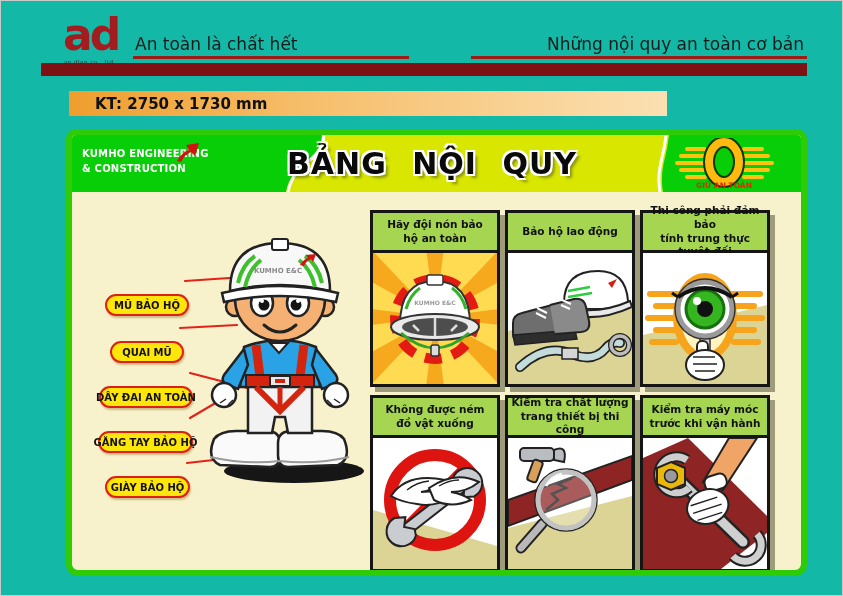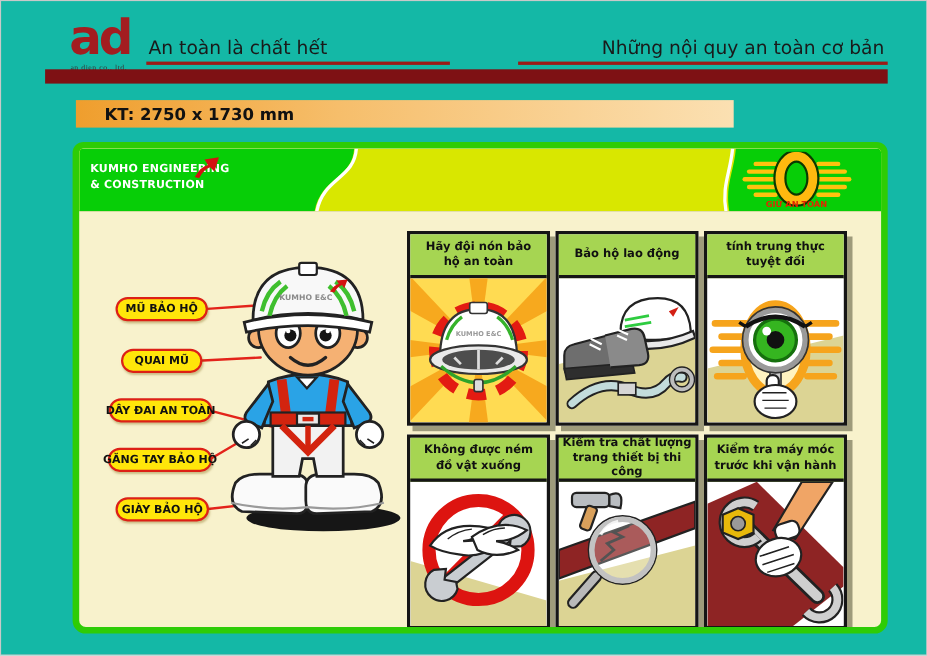--- a/index.html
+++ b/index.html
@@ -30,21 +30,21 @@
   .band-arrow{position:absolute;left:103px;top:6px;}
   .board-title{position:absolute;left:190px;top:0;width:340px;height:57px;line-height:57px;text-align:center;
     font-size:30px;font-weight:bold;color:#0a0a0a;letter-spacing:1px;word-spacing:14px;
     text-shadow:-2px -2px 0 #fff,2px -2px 0 #fff,-2px 2px 0 #fff,2px 2px 0 #fff,4px 4px 3px rgba(40,40,40,.45);}
   .o-logo{position:absolute;left:595px;top:3px;}
 
   
   .connectors{position:absolute;left:0;top:0;width:741px;height:447px;}
   .pill{position:absolute;height:22px;background:#FFE60A;border:2px solid #DD2016;border-radius:12px;
     display:flex;align-items:center;justify-content:center;font-size:10px;font-weight:bold;color:#111;
-    white-space:nowrap;padding:0 6px;box-shadow:1px 2px 2px rgba(120,90,0,.35);}
+    white-space:nowrap;padding:0 6px;box-shadow:1px 2px 2px rgba(120,90,0,.35);margin-top:24px;}
 
   .character{position:absolute;left:120px;top:100px;}
 
   
   .panel{position:absolute;width:130px;height:177px;background:#fff;border:3px solid #151515;
     box-shadow:5px 5px 0 rgba(84,84,56,.55);}
   .ptitle{height:40px;background:#A6D552;border-bottom:3px solid #151515;display:flex;flex-direction:column;
     align-items:center;justify-content:center;font-size:10.5px;font-weight:bold;color:#111;line-height:1.3;text-align:center;}
   .pimg{height:131px;overflow:hidden;}
   .pimg svg{display:block;}
@@ -74,20 +74,21 @@
         <path d="M729,0 L597,0 C595,22 587,34 591,57 L729,57 Z" fill="#07CE07"></path>
         <path d="M594,0 C592,22 584,34 588,57" fill="none" stroke="#fff" stroke-width="3"></path>
       </svg>
       <div class="company">
         <div>KUMHO ENGINEERING</div>
         <div>&amp; CONSTRUCTION</div>
       </div>
       <svg class="band-arrow" width="26" height="22" viewBox="0 0 26 22">
         <path d="M2,20 Q8,10 14,9 L11,4 24,2 20,15 16,11 Q10,13 6,21 Z" fill="#D31212"></path>
       </svg>
+      <div class="board-title">BẢNG NỘI QUY</div>
       <svg class="o-logo" width="115" height="52" viewBox="0 0 115 52">
         <g fill="#FFC20E">
           <rect x="18" y="9" width="22" height="4" rx="2"></rect>
           <rect x="12" y="16" width="28" height="4" rx="2"></rect>
           <rect x="8" y="23" width="32" height="4" rx="2"></rect>
           <rect x="12" y="30" width="28" height="4" rx="2"></rect>
           <rect x="18" y="37" width="22" height="4" rx="2"></rect>
           <rect x="75" y="9" width="22" height="4" rx="2"></rect>
           <rect x="75" y="16" width="28" height="4" rx="2"></rect>
           <rect x="75" y="23" width="32" height="4" rx="2"></rect>
@@ -218,20 +219,21 @@
             <rect x="54" y="95" width="16" height="11" fill="#d5d5d5" stroke="#222" stroke-width="1.5"></rect>
             <circle cx="112" cy="92" r="9" fill="none" stroke="#222" stroke-width="6"></circle>
             <circle cx="112" cy="92" r="9" fill="none" stroke="#bdbdbd" stroke-width="3.5"></circle>
           </g>
         </svg>
       </div>
     </div>
 
     <div class="panel" style="left:568px;top:75px;">
       <div class="ptitle">
+        <span>Thi công phải đảm bảo</span>
         <span>tính trung thực tuyệt đối</span>
       </div>
       <div class="pimg">
         <svg width="124" height="131" viewBox="0 0 124 131">
           <rect width="124" height="131" fill="#fff"></rect>
           <polygon points="0,82 124,52 124,131 0,131" fill="#DCD494"></polygon>
           <g fill="#F6A41C">
             <rect x="4" y="38" width="34" height="6" rx="3"></rect>
             <rect x="10" y="50" width="28" height="6" rx="3"></rect>
             <rect x="2" y="62" width="36" height="6" rx="3"></rect>

